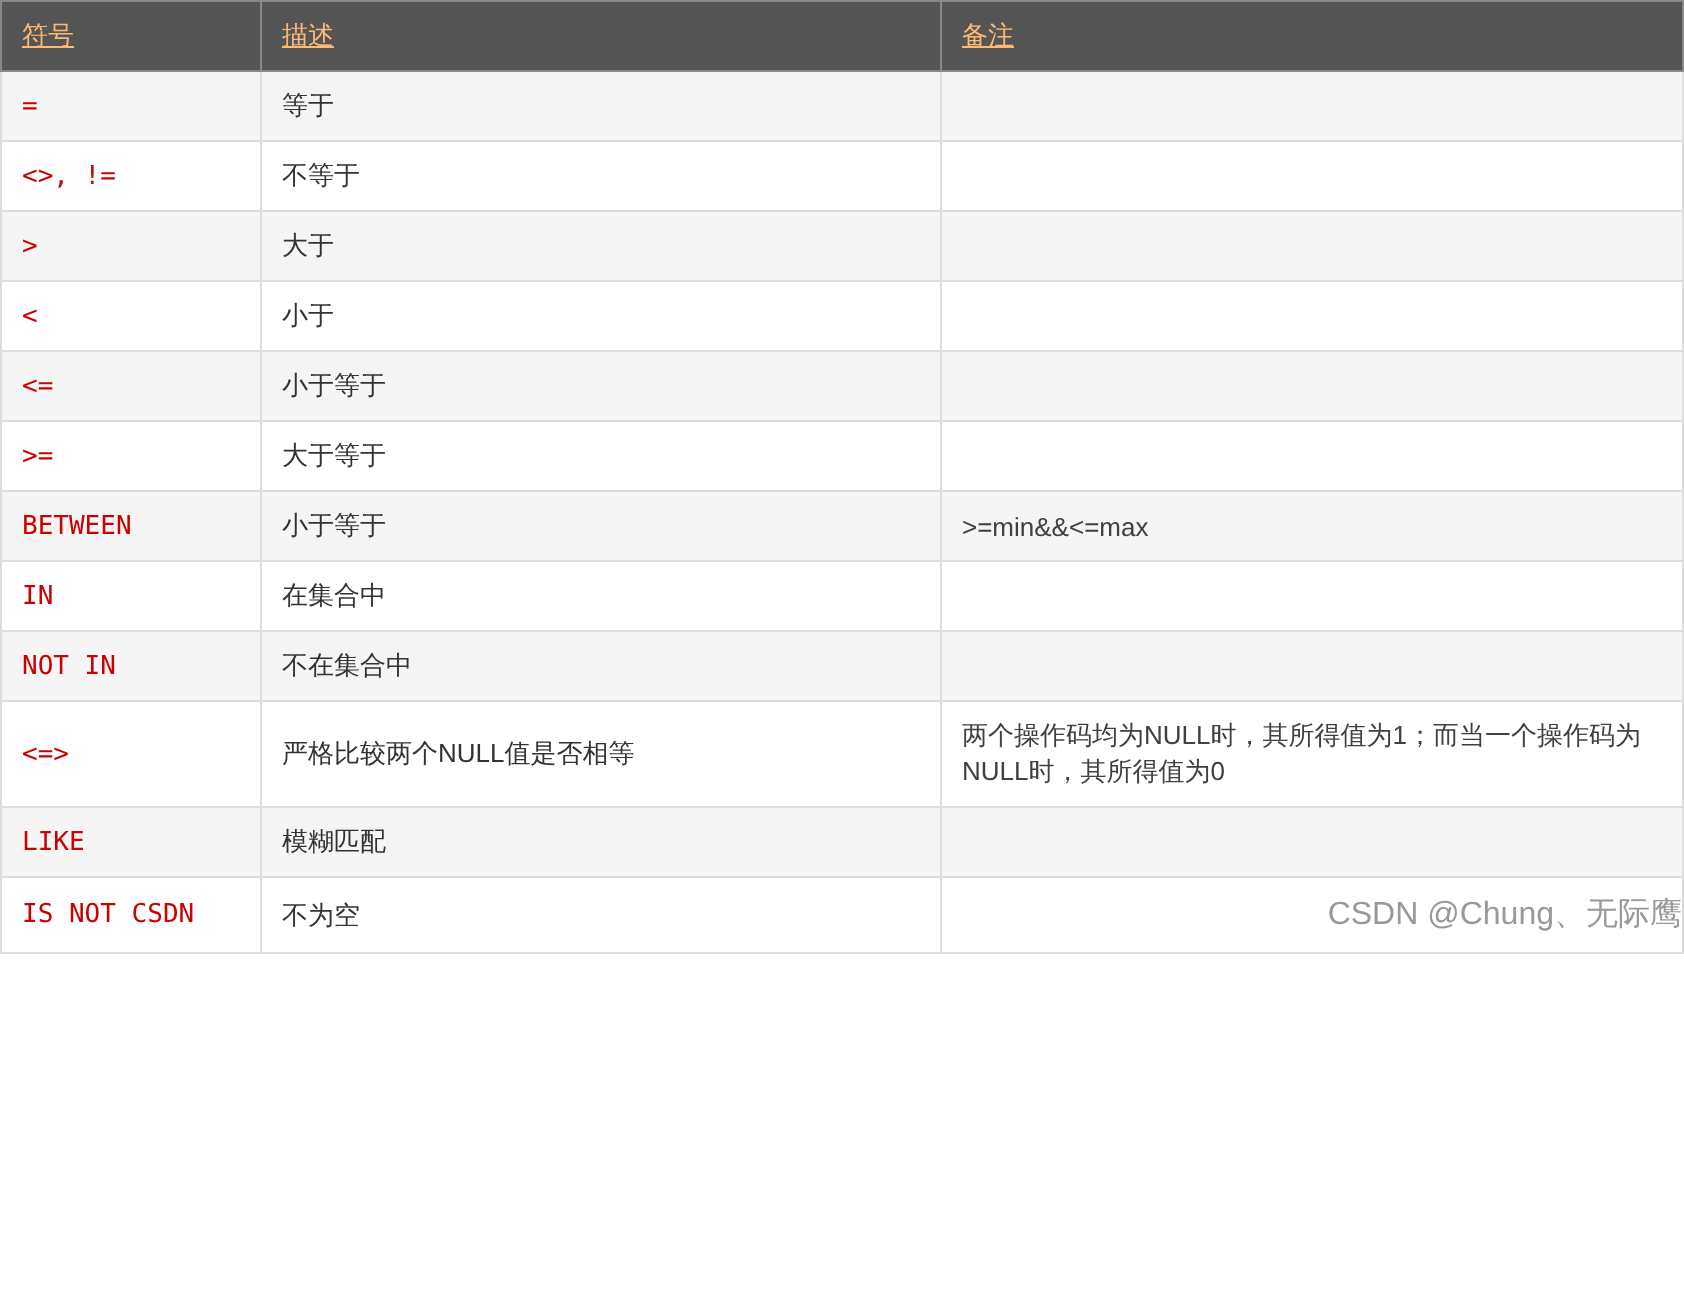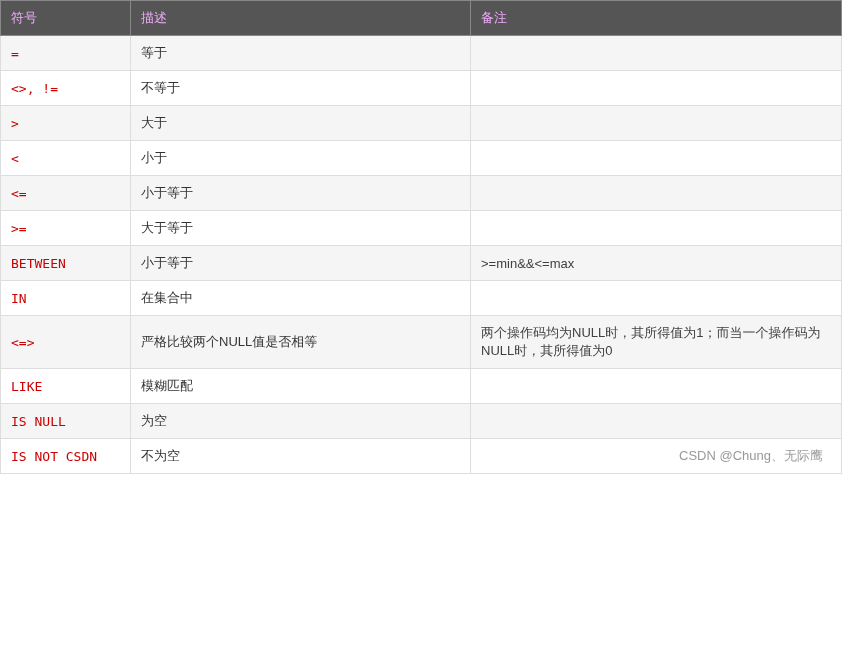--- a/index.html
+++ b/index.html
@@ -12,21 +12,22 @@
     table {
       width: 100%;
       border-collapse: collapse;
       table-layout: fixed;
     }
     colgroup col:nth-child(1) { width: 130px; }
     colgroup col:nth-child(2) { width: 340px; }
     colgroup col:nth-child(3) { width: auto; }
     thead tr {
       background: #555;
-      color: #f0abfc;
+      color: #fdba74;
+      text-decoration: underline;
     }
     thead th {
       padding: 8px 10px;
       text-align: left;
       font-weight: normal;
       font-size: 13px;
       border: 1px solid #888;
     }
     tbody tr:nth-child(odd) {
       background: #f5f5f5;
@@ -44,23 +45,23 @@
       color: #c00;
       font-family: monospace, "Courier New";
       font-size: 13px;
     }
     td.note {
       color: #404040;
       font-size: 13px;
     }
     .watermark {
       color: #999;
-      font-size: 13px;
+      font-size: 16px;
       text-align: right;
-      padding-right: 18px;
+      padding-right: 0;
     }
   </style>
 </head>
 <body>
 
 <table>
   <colgroup>
     <col>
     <col>
     <col>
@@ -107,32 +108,32 @@
         <td class="symbol">BETWEEN</td>
         <td>小于等于</td>
         <td class="note">&gt;=min&amp;&amp;&lt;=max</td>
       </tr>
       <tr>
         <td class="symbol">IN</td>
         <td>在集合中</td>
         <td></td>
       </tr>
       <tr>
+        <td class="symbol">NOT IN</td>
+        <td>不在集合中</td>
+        <td></td>
+      </tr>
+      <tr>
         <td class="symbol">&lt;=&gt;</td>
         <td>严格比较两个NULL值是否相等</td>
         <td class="note">两个操作码均为NULL时，其所得值为1；而当一个操作码为NULL时，其所得值为0</td>
       </tr>
       <tr>
         <td class="symbol">LIKE</td>
         <td>模糊匹配</td>
-        <td></td>
-      </tr>
-      <tr>
-        <td class="symbol">IS NULL</td>
-        <td>为空</td>
         <td></td>
       </tr>
       <tr>
         <td class="symbol">IS NOT CSDN</td>
         <td>不为空</td>
         <td class="watermark">CSDN @Chung、无际鹰</td>
       </tr>
     </tbody>
 </table>
 

